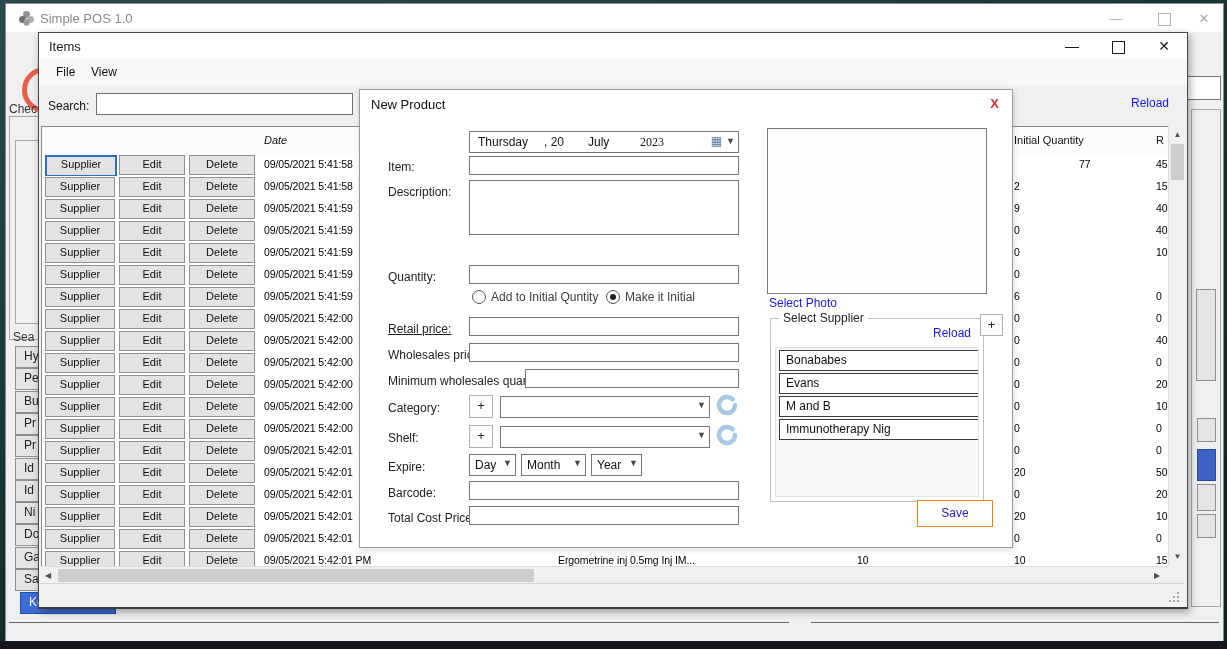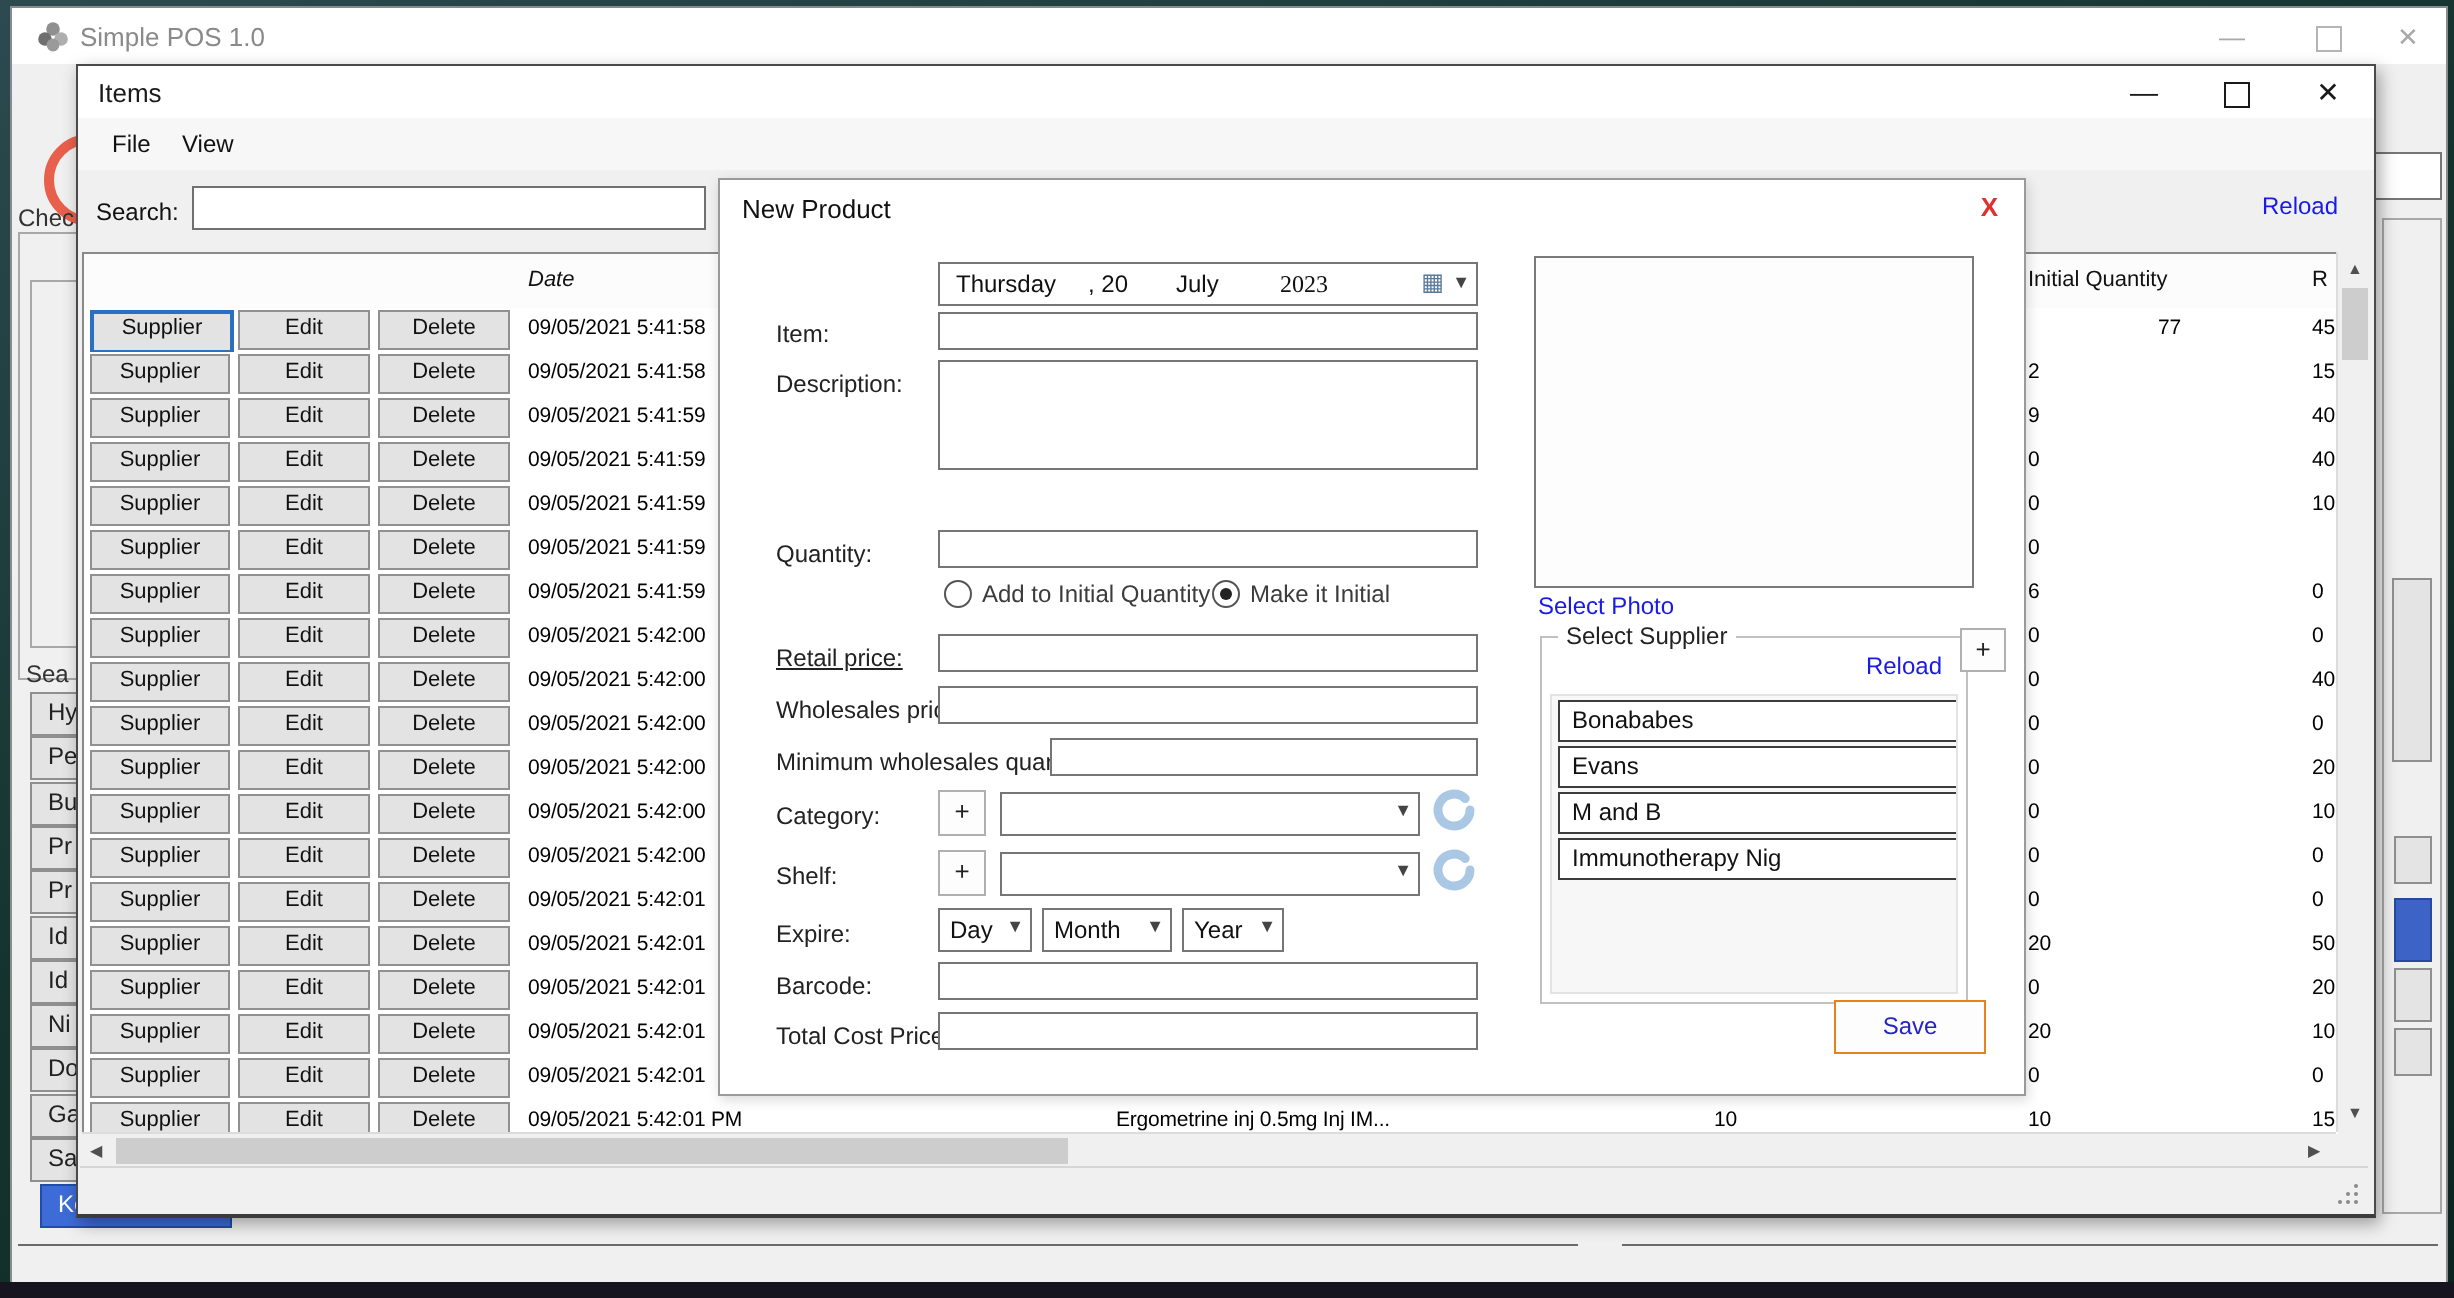--- a/index.html
+++ b/index.html
@@ -356,21 +356,21 @@
     </div>
 
     <span class="np-label" style="top:70px;">Item:</span>
     <input class="np-input" style="left: 109px; top: 66px; width: 262px; height: 17px;">
     <span class="np-label" style="top:95px;">Description:</span>
     <textarea class="np-input" style="left: 109px; top: 90px; width: 262px; height: 53px; resize: none;"></textarea>
     <span class="np-label" style="top:180px;">Quantity:</span>
     <input class="np-input" style="left: 109px; top: 175px; width: 262px; height: 17px;">
 
     <span class="radio" style="left:112px;top:200px;"></span>
-    <span class="radio-label" style="left:131px;top:200px;">Add to Initial Quantity</span>
+    <span class="radio-label" style="left:131px;top:200px;">Add to Initial Quntity</span>
     <span class="radio checked" style="left:246px;top:200px;"></span>
     <span class="radio-label" style="left:265px;top:200px;">Make it Initial</span>
 
     <span class="np-label" style="top:232px;text-decoration:underline;">Retail price:</span>
     <input class="np-input" style="left: 109px; top: 227px; width: 262px; height: 17px;">
     <span class="np-label" style="top:258px;">Wholesales price:</span>
     <input class="np-input" style="left: 109px; top: 253px; width: 262px; height: 17px;">
     <span class="np-label" style="top:284px;">Minimum wholesales quantity:</span>
     <input class="np-input" style="left: 165px; top: 279px; width: 206px; height: 17px;">
 

